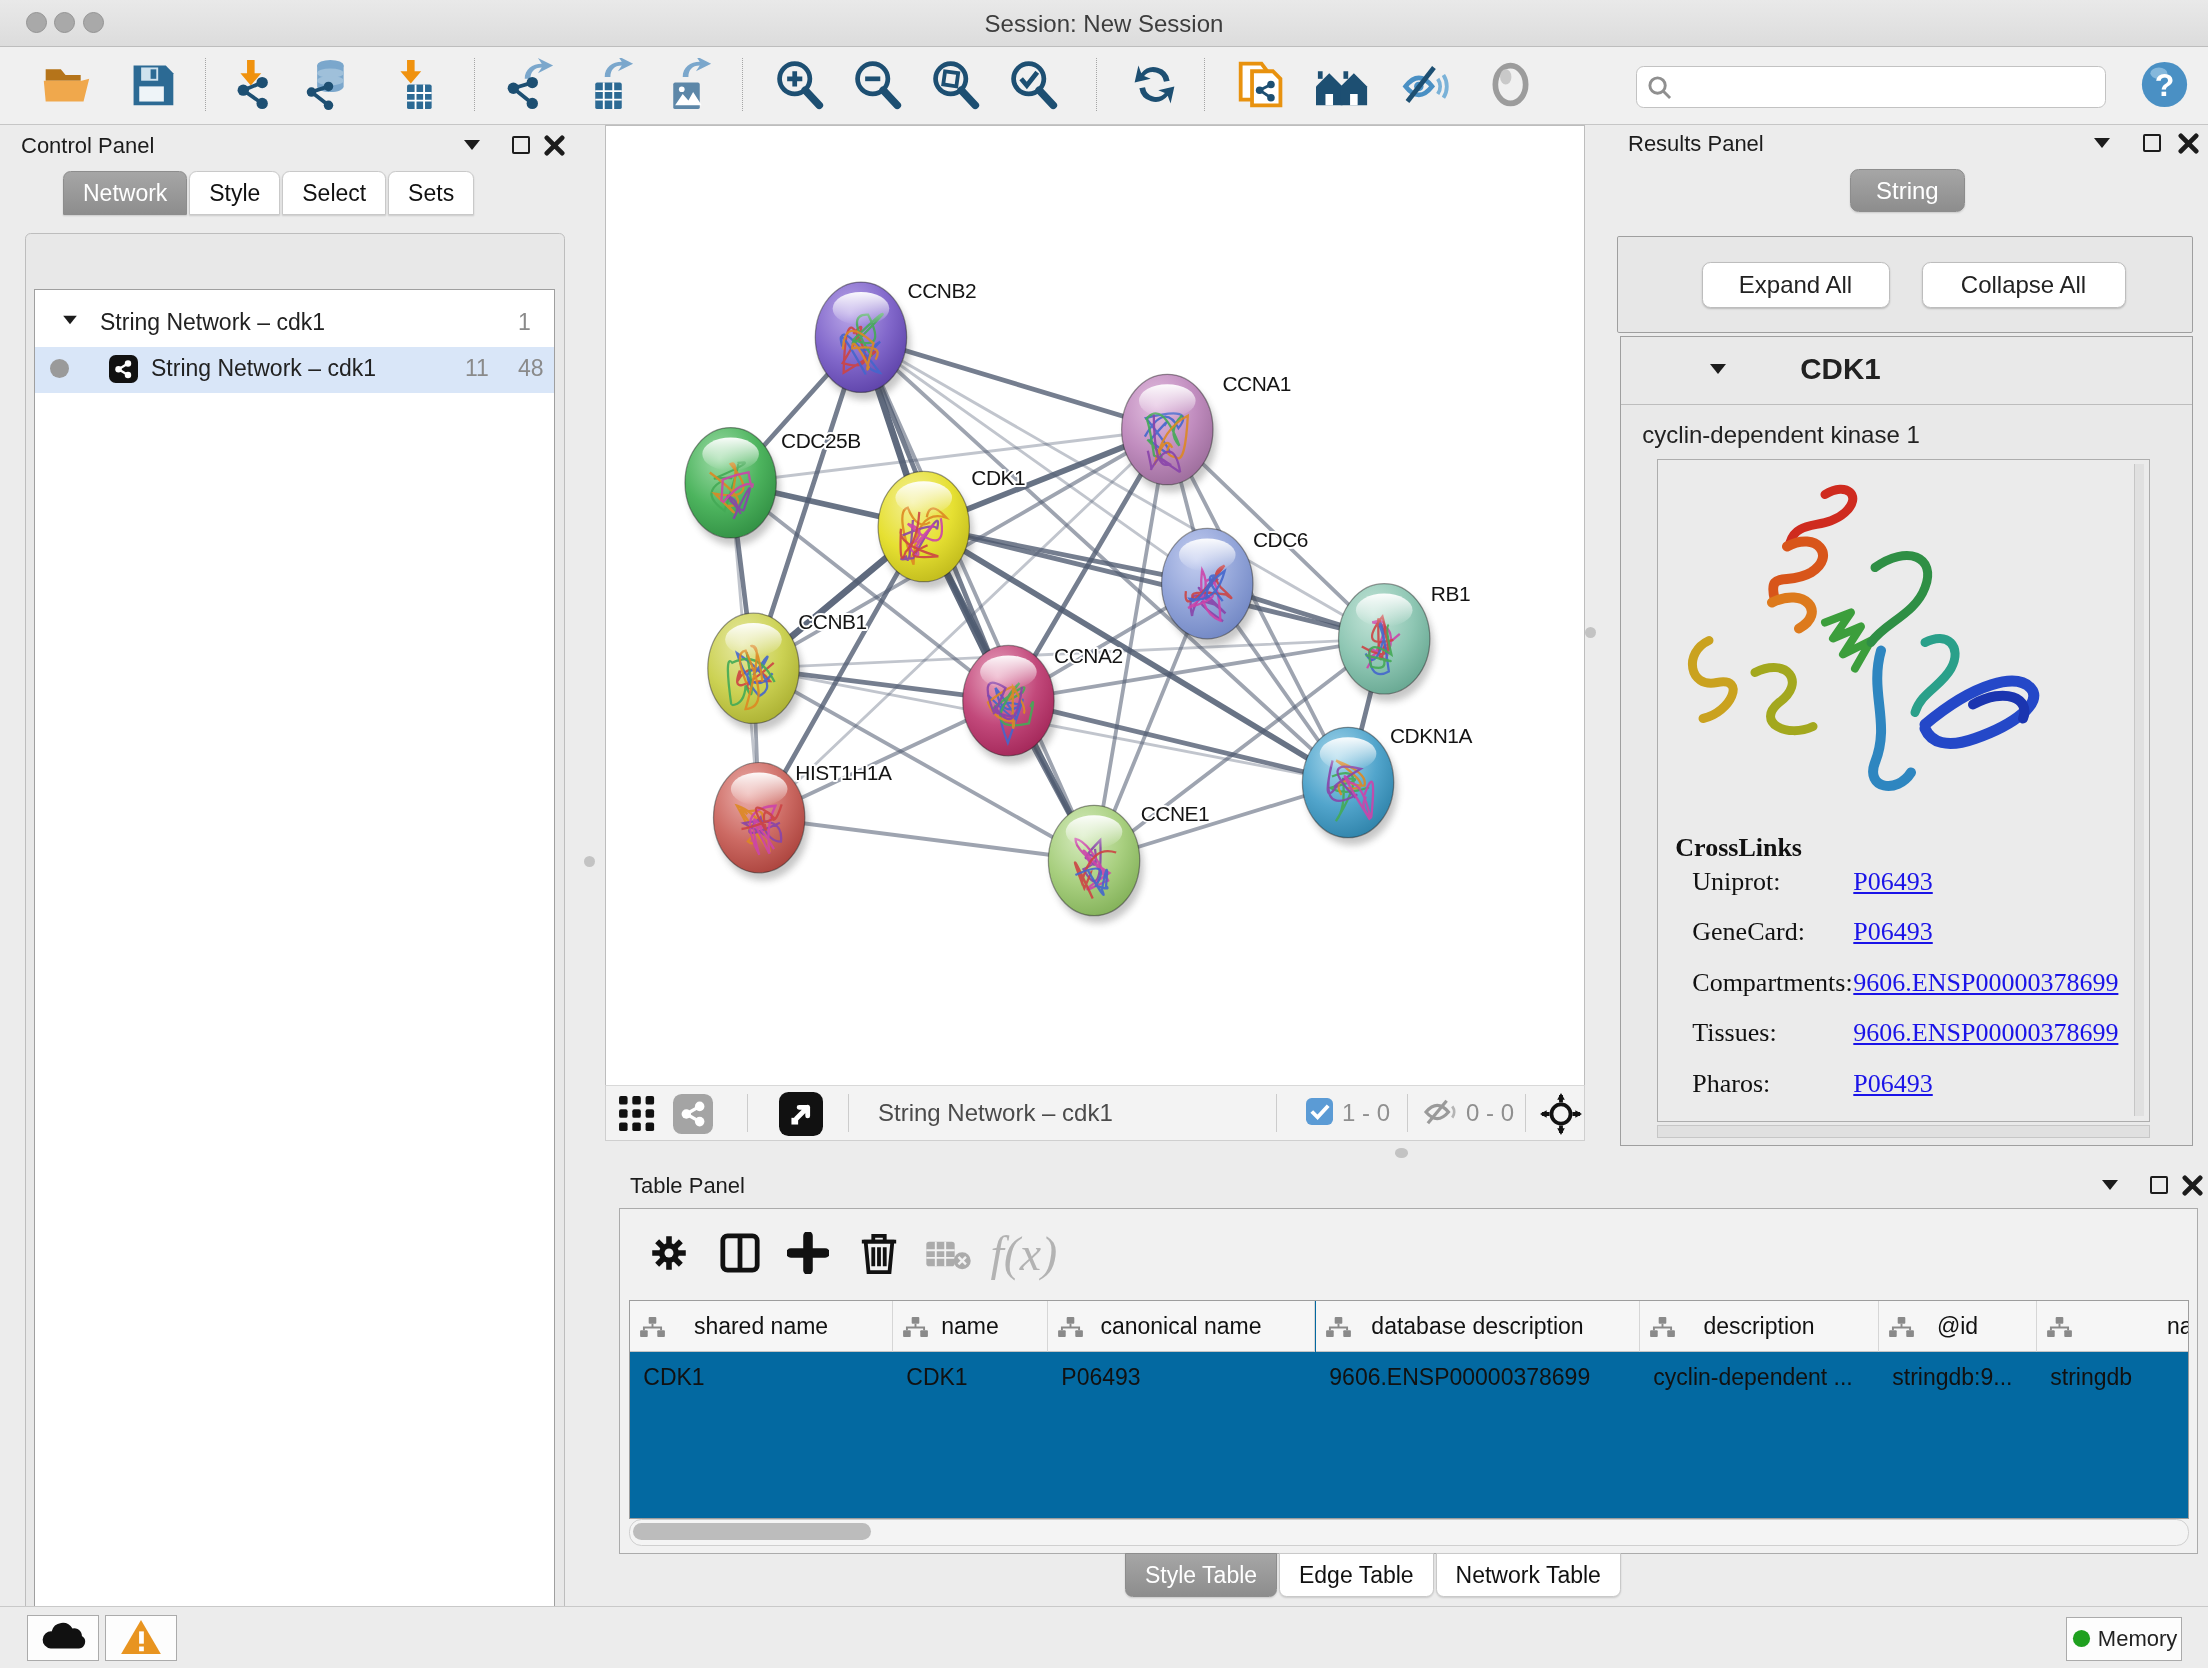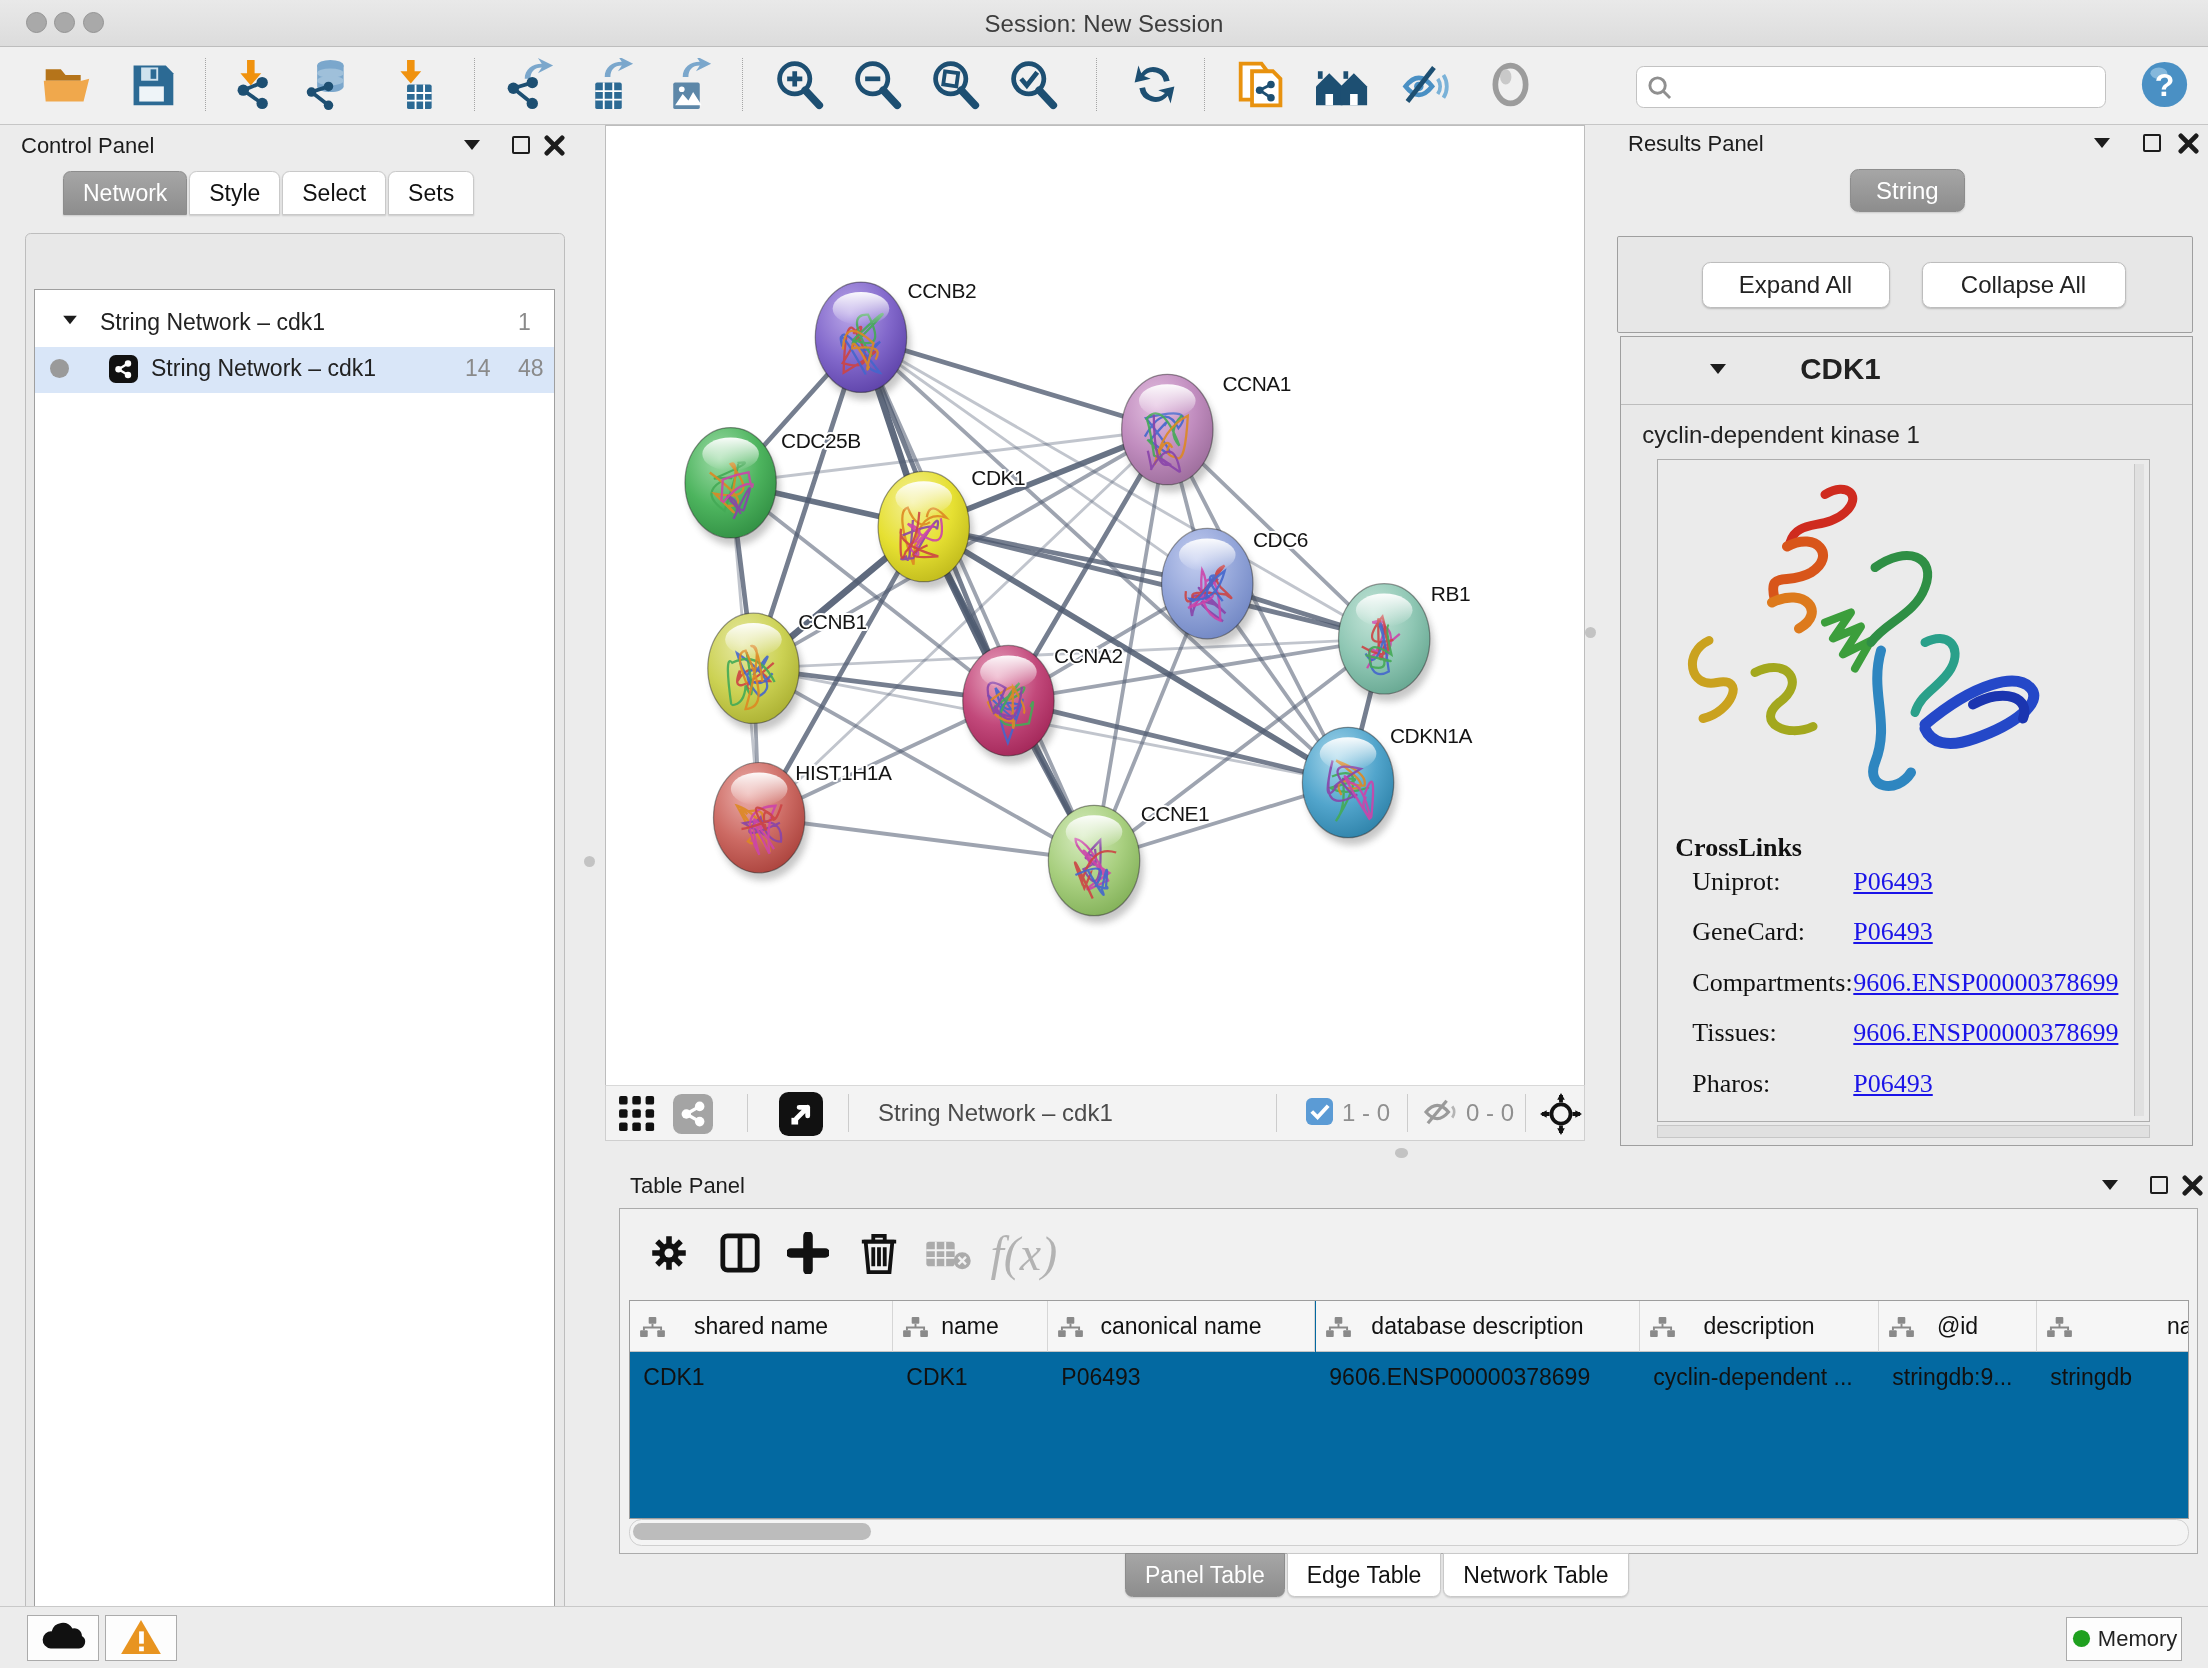--- a/index.html
+++ b/index.html
@@ -295,21 +295,21 @@
         <svg width="28.5" height="28.5" viewBox="0 0 30 30">
             <g fill="#fff">
               <circle cx="10" cy="15" r="3.4"></circle>
               <circle cx="20" cy="9" r="3.4"></circle>
               <circle cx="20" cy="21" r="3.4"></circle>
               <path d="M10 15 20 9M10 15 20 21" stroke="#fff" stroke-width="2.4"></path>
             </g>
           </svg>
       </span>
       <span class="abs" style="left:116px;top:7.6px">String Network – cdk1</span>
-      <span class="cnt" style="left:430px;top:7.6px">14</span>
+      <span class="cnt" style="left:430px;top:7.6px">11</span>
       <span class="cnt" style="left:483px;top:7.6px">48</span>
     </div>
   </div>
 </div>
 <div class="abs dotgrab" style="left:584px;top:856px"></div>
 
 <div class="abs canvas">
   <svg id="net" width="978" height="960" viewBox="0 0 1028 1009">
       <defs>
         <filter id="soft" x="-40%" y="-40%" width="180%" height="180%">
@@ -791,21 +791,21 @@
               <path d="M13 7v4M4 14v-3h18v3" fill="none" stroke="#8a8a8a" stroke-width="2"></path>
             </g>
           </svg><span>namespace</span></div>
         <div class="td" style="left: 1407px; width: 380px;">stringdb</div>
       </div>
     <div class="tp-hscroll">
         <span class="tp-thumb"></span>
       </div>
   </div>
 
-  <div class="abs" style="left:516px;top:407px" id="tp-tabs"><span class="tp-tab tab-sel" style="border-radius: 0px 0px 7.6px 7.6px;">Panel Table</span><span class="tp-tab" style="border-radius: 0px 0px 7.6px 7.6px;">Edge Table</span><span class="tp-tab" style="border-radius: 0px 0px 7.6px 7.6px;">Network Table</span></div>
+  <div class="abs" style="left:516px;top:407px" id="tp-tabs"><span class="tp-tab tab-sel" style="border-radius: 0px 0px 7.6px 7.6px;">Style Table</span><span class="tp-tab" style="border-radius: 0px 0px 7.6px 7.6px;">Edge Table</span><span class="tp-tab" style="border-radius: 0px 0px 7.6px 7.6px;">Network Table</span></div>
 </div>
 
 <div class="abs statusbar">
   <span class="abs sbtn" style="left:27px">
     <svg width="70" height="44" viewBox="0 0 74 46">
         <path d="M24 34a9 9 0 0 1 1-18 12 12 0 0 1 22-3 8 8 0 0 1 10 8 7 7 0 0 1-3 13z" fill="#111"></path>
       </svg>
   </span>
   <span class="abs sbtn" style="left:105px">
     <svg width="70" height="44" viewBox="0 0 74 46">

